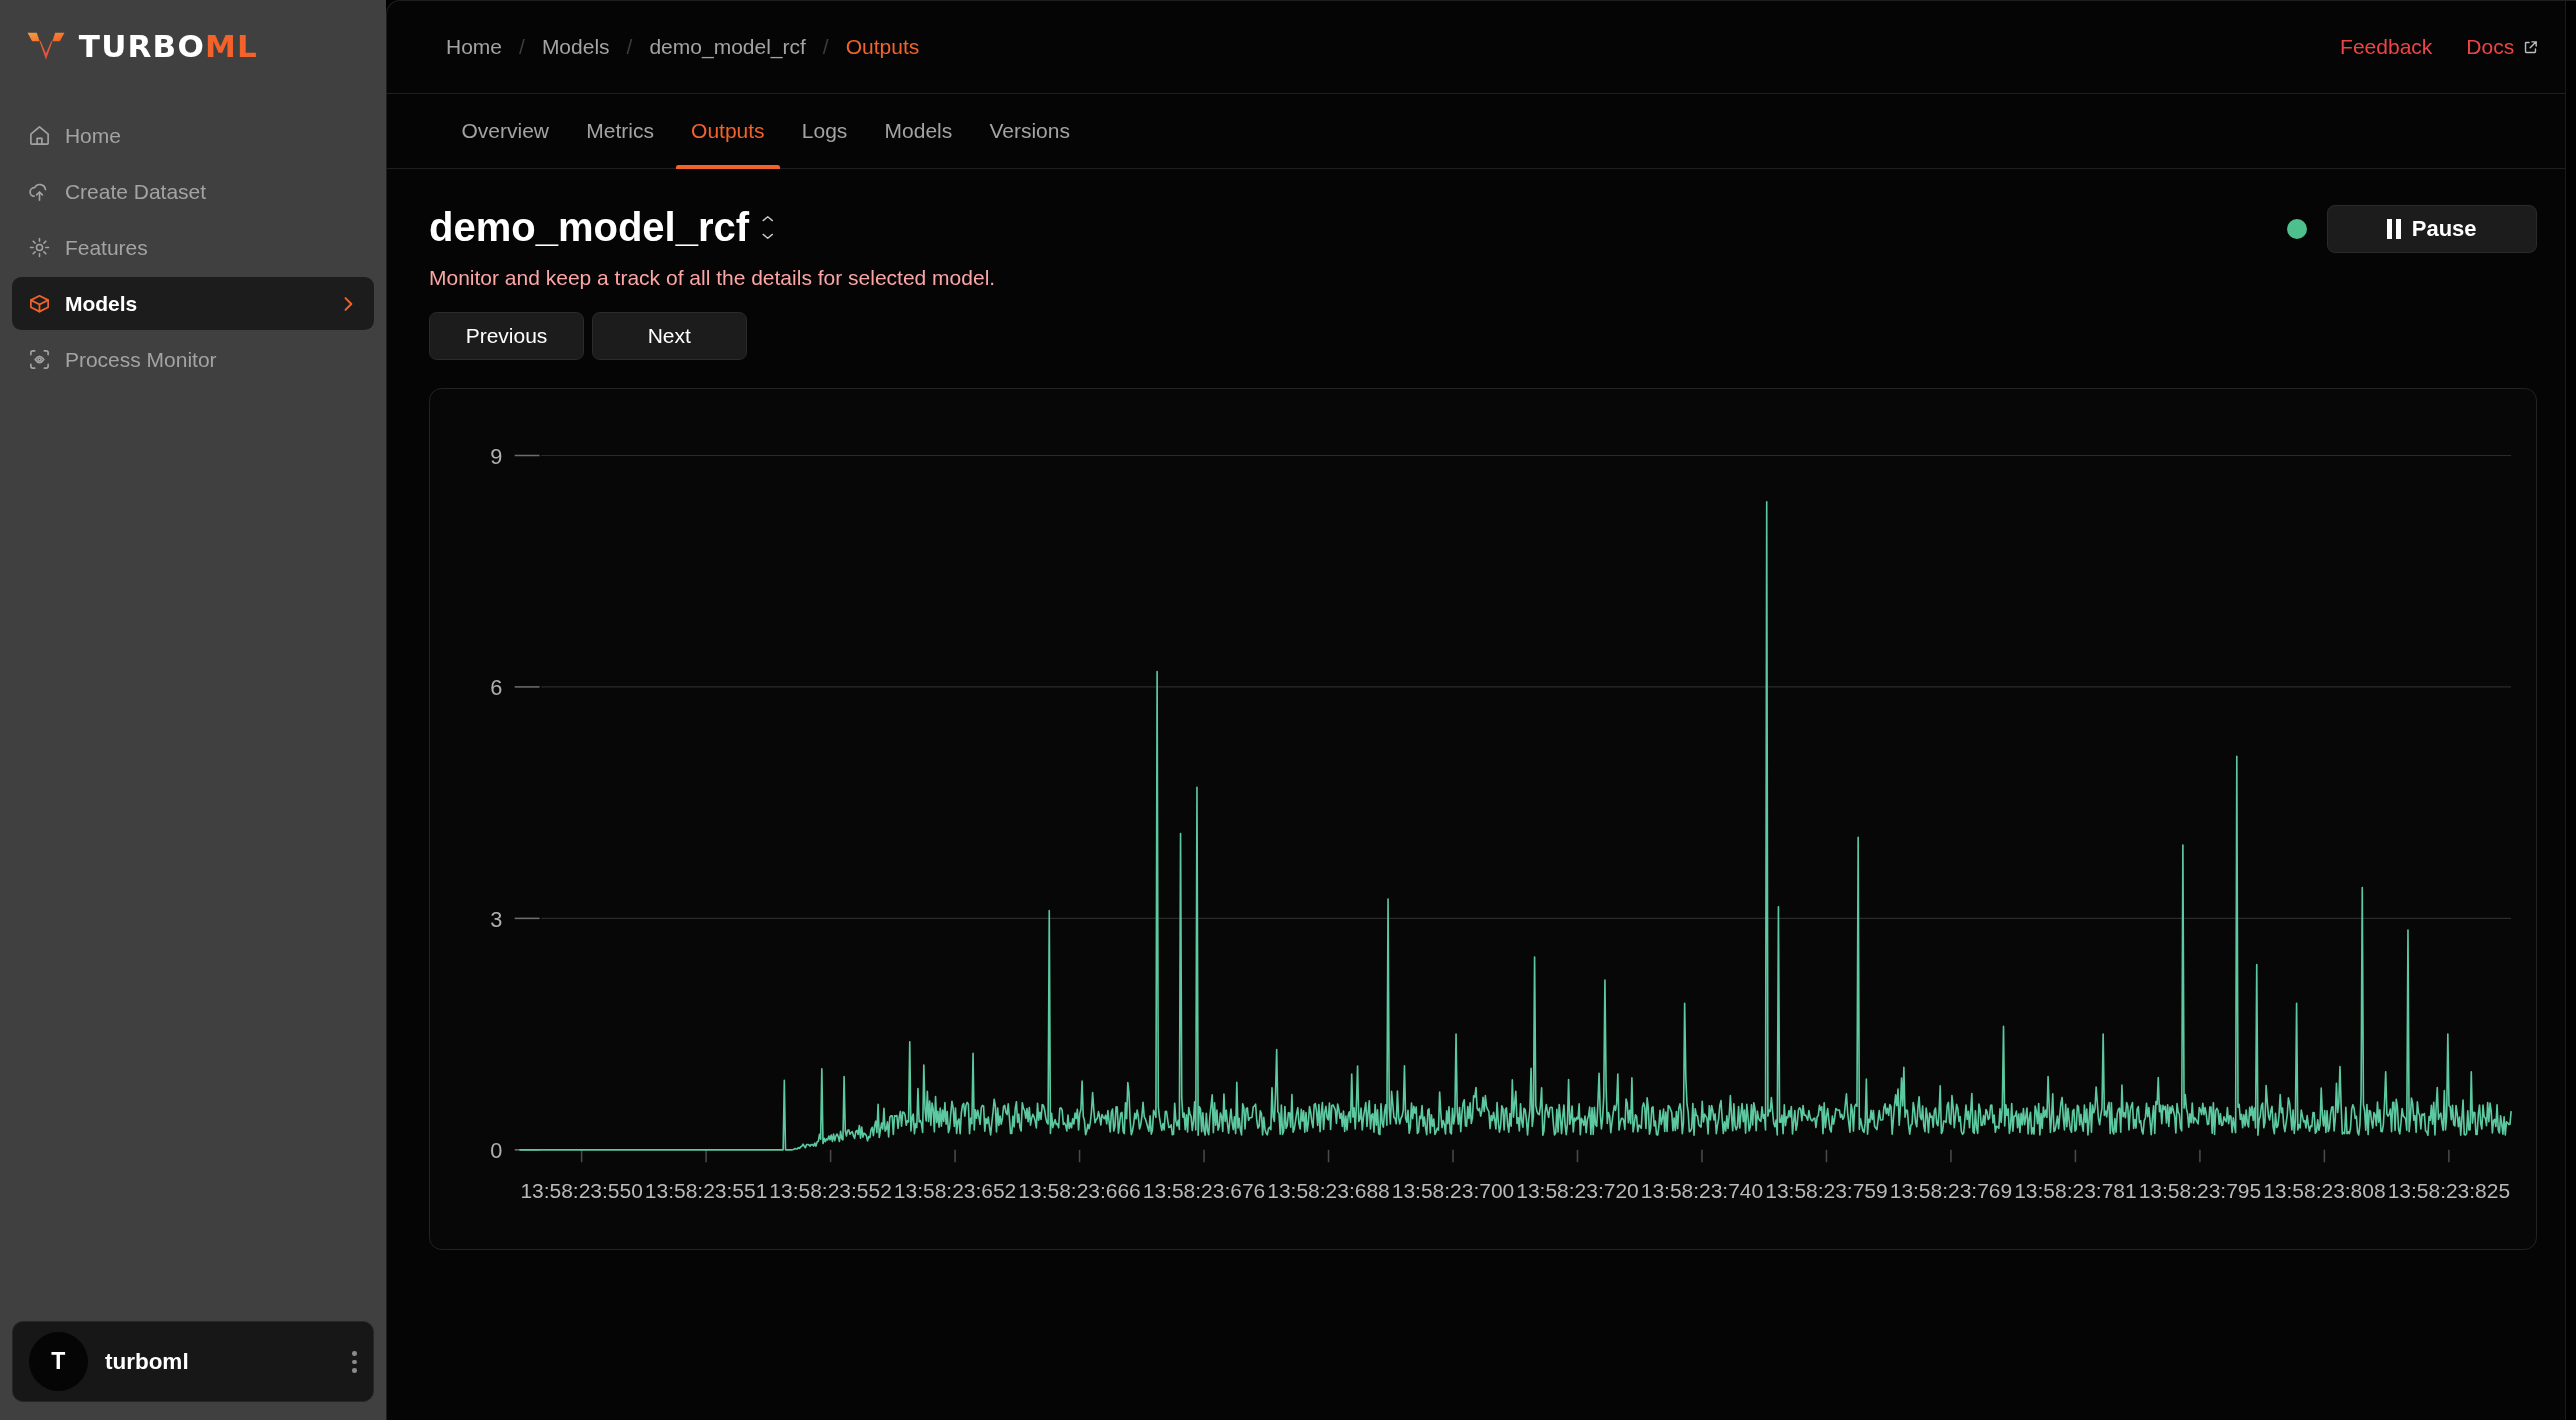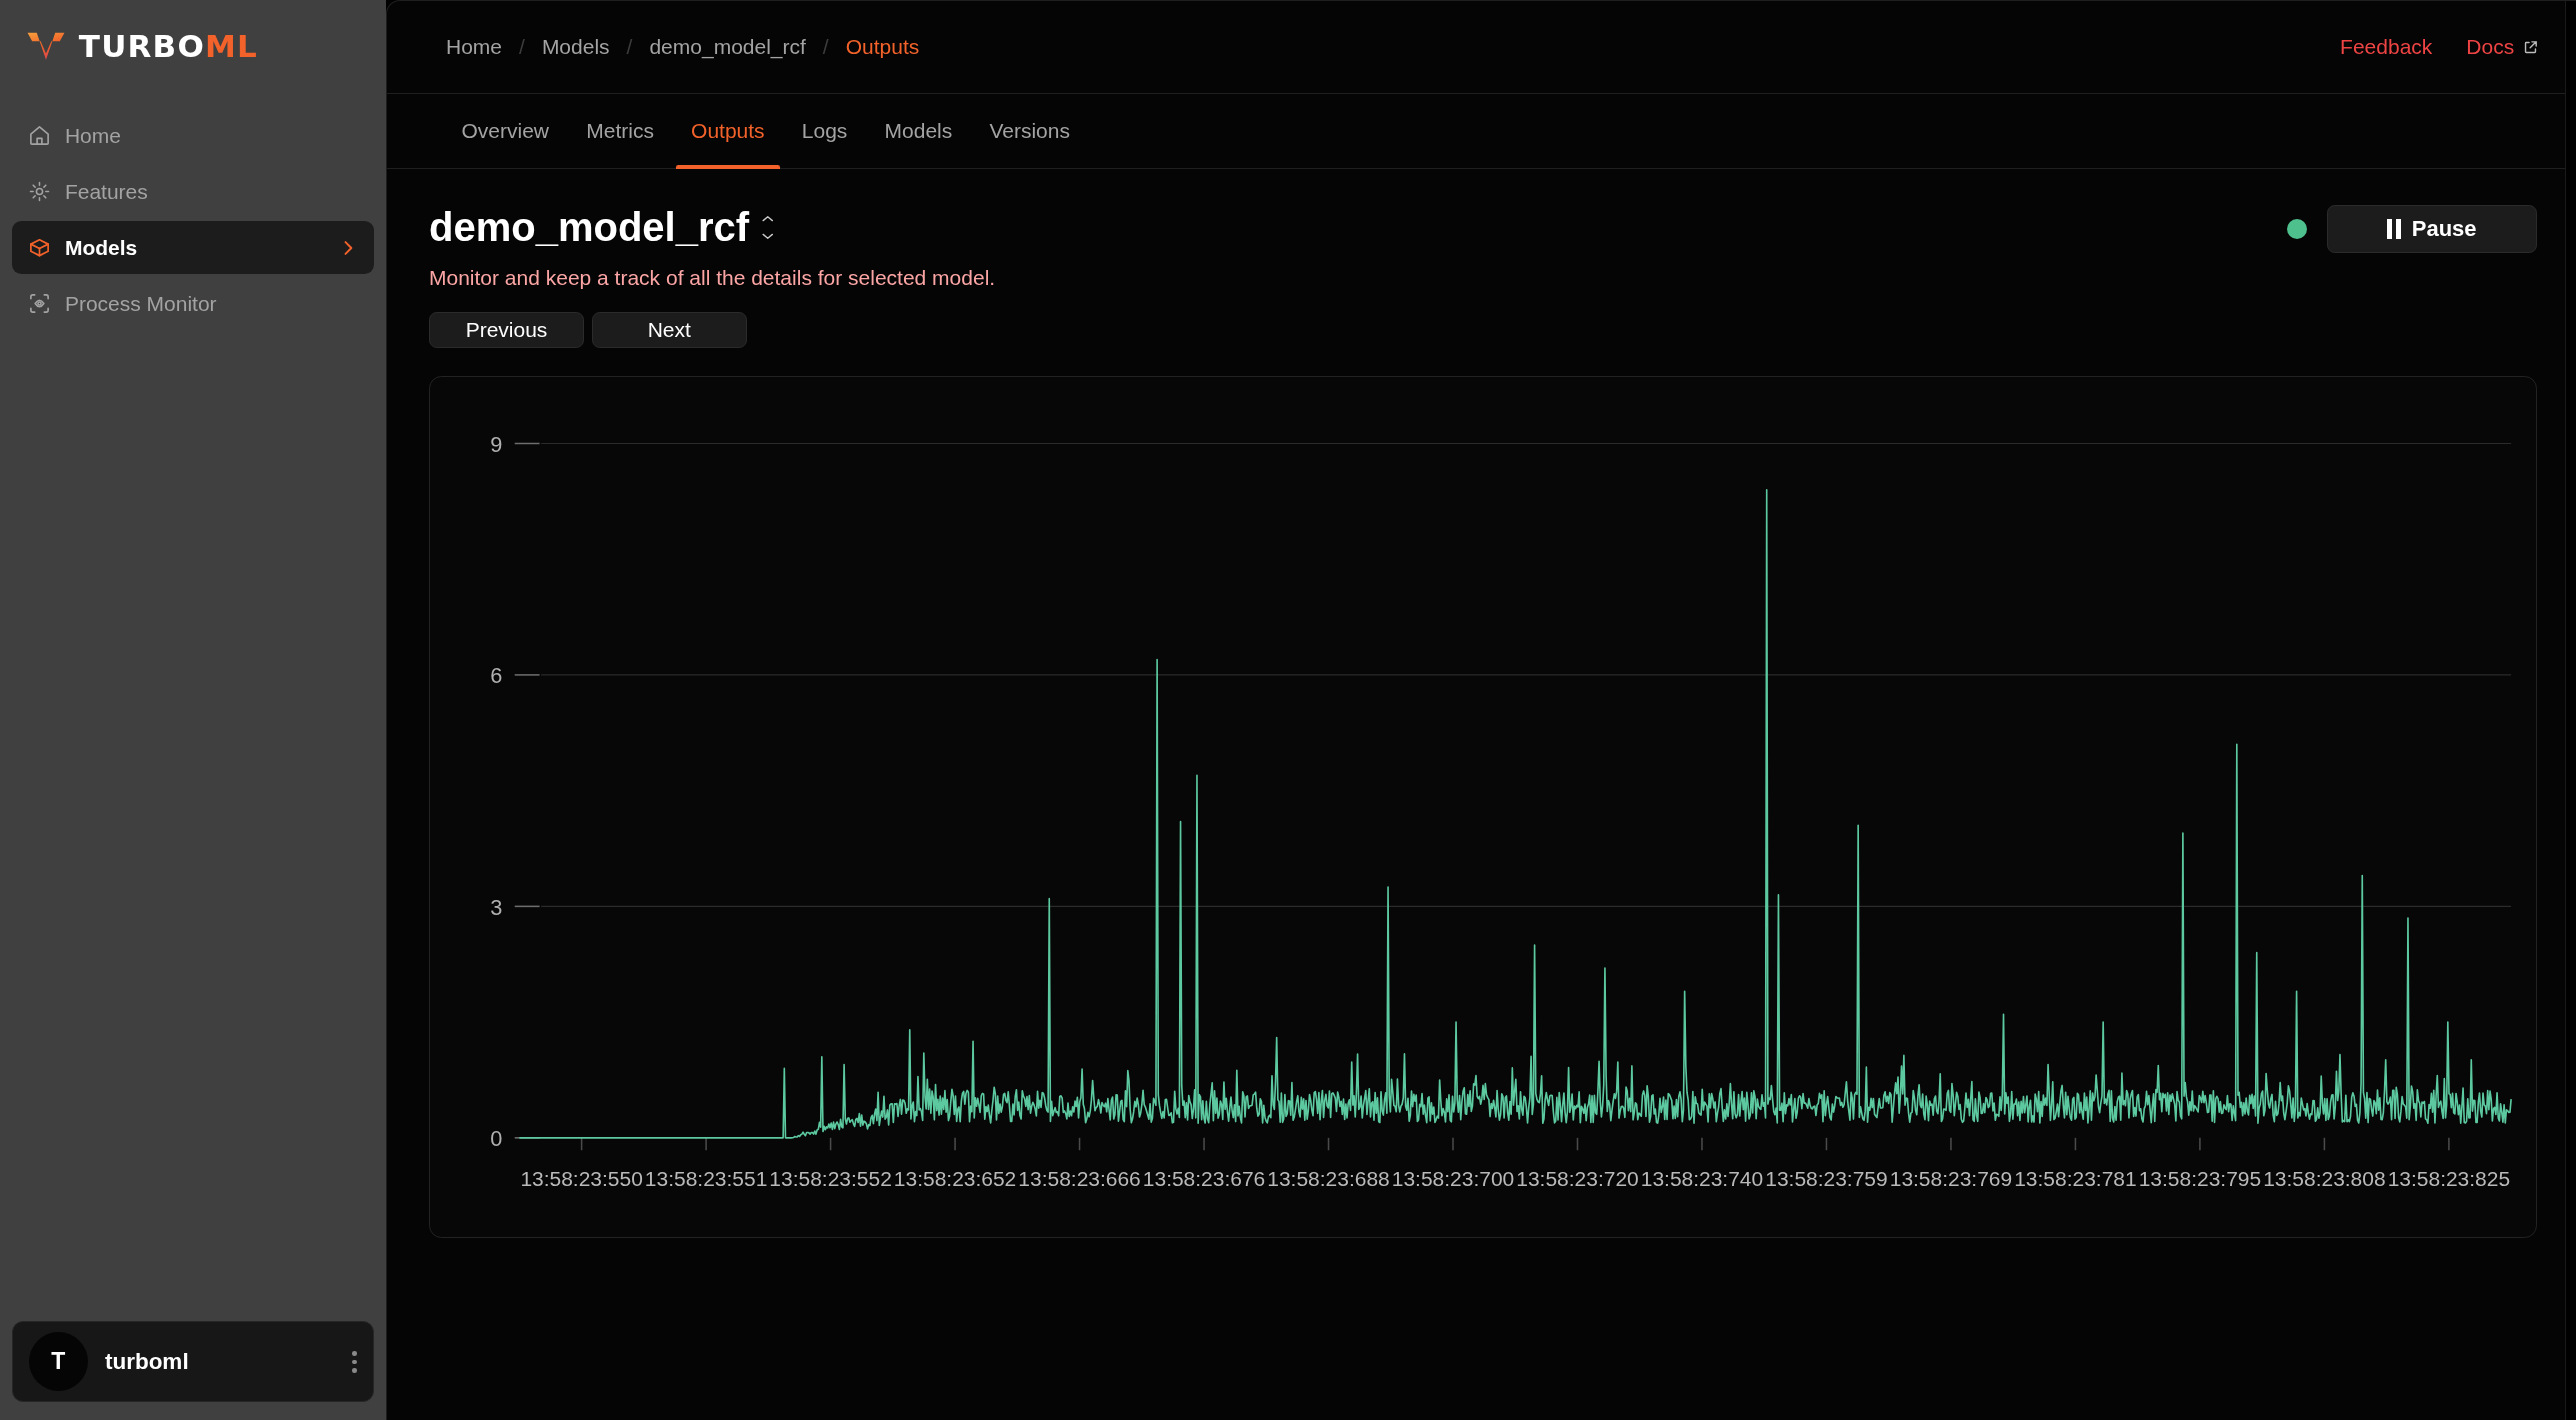--- a/index.html
+++ b/index.html
@@ -139,21 +139,21 @@
     background: #1c1c1c; border: 0.8px solid #2b2b2b; border-radius: 7.8px;
     color: #ffffff; font-size: 22px; font-weight: 700;
     display: flex; align-items: center; justify-content: center; gap: 11px;
     cursor: pointer;
   }
   #pause-btn .pause-ico { display: flex; gap: 3.9px; }
   #pause-btn .pause-ico i { display:block; width: 4.7px; height: 20px; background: #ffffff; }
 
   #pager { display: flex; gap: 7.8px; margin-top: 22px; }
   .pager-btn {
-    height: 36px; min-width: 155px; padding: 0 20px;
+    height: 48px; min-width: 155px; padding: 0 20px;
     background: #1c1c1c; border: 0.8px solid #2b2b2b; border-radius: 7.8px;
     color: #ffffff; font-size: 21px;
     display: flex; align-items: center; justify-content: center;
     cursor: pointer;
   }
 
   
   #chart-card {
     margin-top: 28px;
     height: 862px;
@@ -199,20 +199,30 @@
     <div class="nav-item">
       <span class="nav-ico">
         <svg viewBox="0 0 24 24" fill="none" stroke="#a3a3a3" stroke-width="1.7" stroke-linecap="round" stroke-linejoin="round">
             <path d="M3 10.5 12 3l9 7.5V20a1 1 0 0 1-1 1H4a1 1 0 0 1-1-1z"></path>
             <path d="M9.5 21v-6h5v6"></path>
           </svg>
       </span>
       <span>Home</span>
     </div>
 
+    <div class="nav-item">
+      <span class="nav-ico">
+        <svg viewBox="0 0 24 24" fill="none" stroke="#a3a3a3" stroke-width="1.7" stroke-linecap="round" stroke-linejoin="round">
+            <path d="M6.5 17a4.5 4.5 0 0 1 .4-9 6 6 0 0 1 11.3 2"></path>
+            <path d="M12 21v-8"></path>
+            <path d="M9 15.5 12 12.5l3 3"></path>
+          </svg>
+      </span>
+      <span>Create Dataset</span>
+    </div>
 
     <div class="nav-item">
       <span class="nav-ico">
         <svg viewBox="0 0 24 24" fill="none" stroke="#a3a3a3" stroke-width="1.6" stroke-linecap="round" stroke-linejoin="round">
             <circle cx="12" cy="12" r="3.2"></circle>
             <path d="M12 2.6v2.8M12 18.6v2.8M2.6 12h2.8M18.6 12h2.8M5.4 5.4l2 2M16.6 16.6l2 2M18.6 5.4l-2 2M7.4 16.6l-2 2"></path>
           </svg>
       </span>
       <span>Features</span>
     </div>

